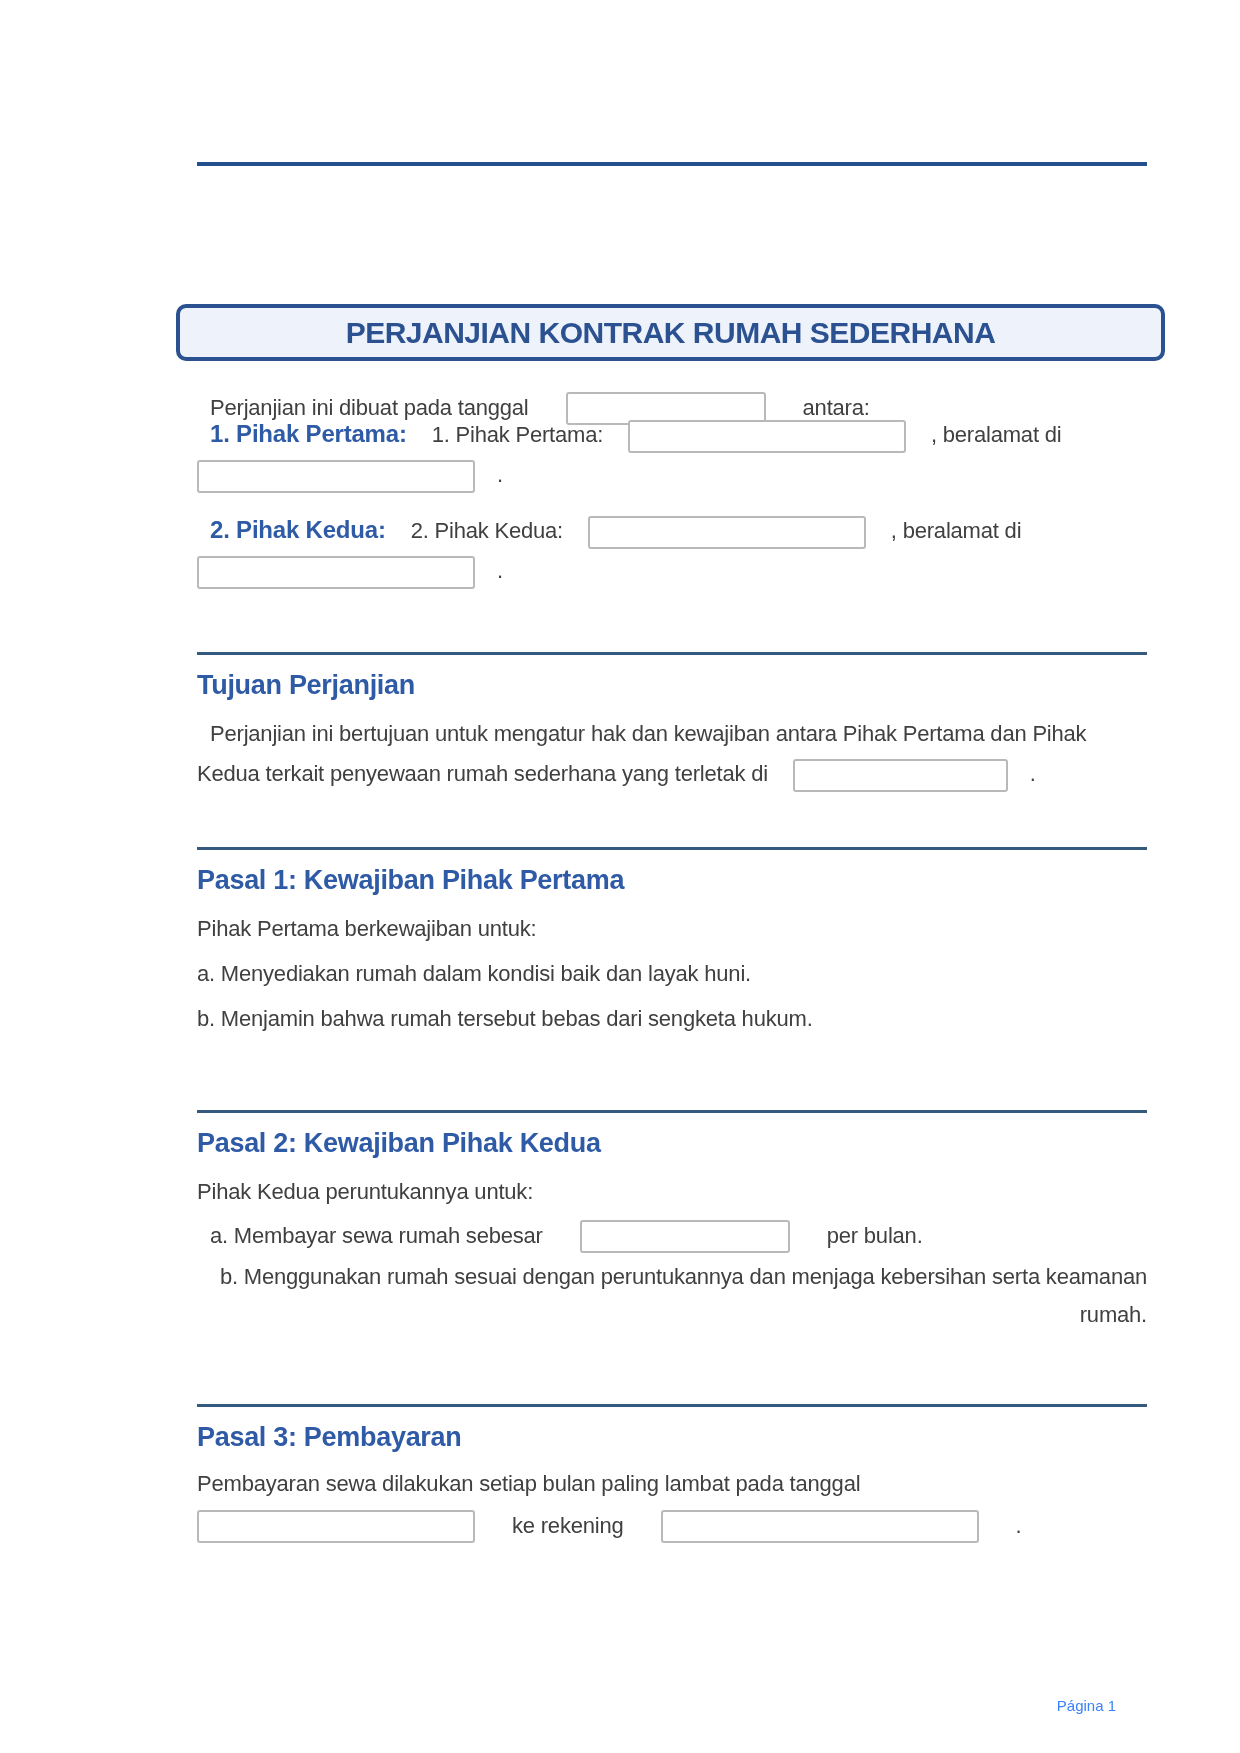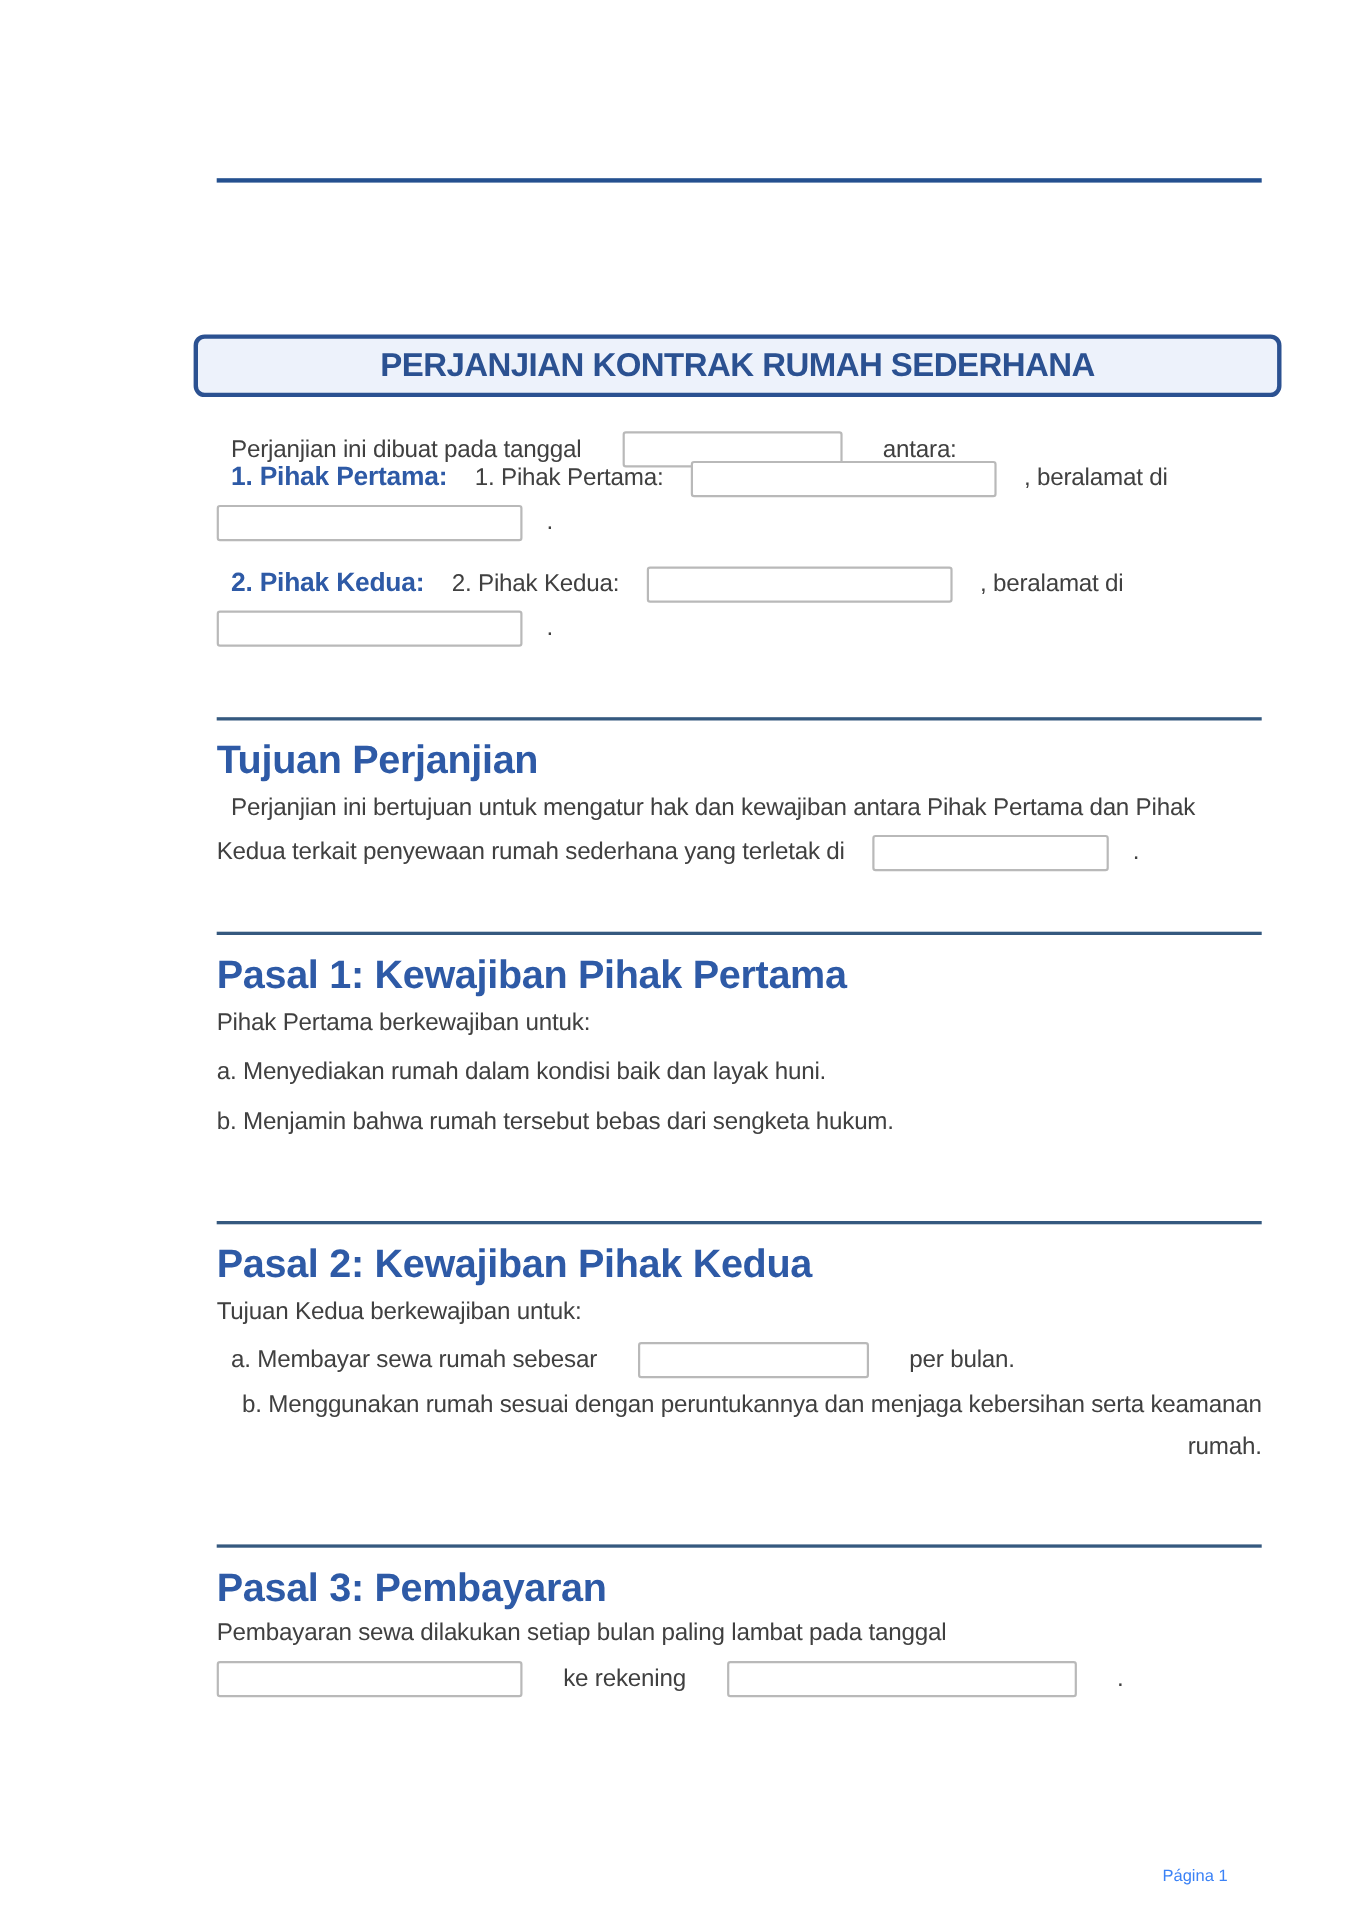--- a/index.html
+++ b/index.html
@@ -67,21 +67,21 @@
     display: flex;
     align-items: center;
     gap: 24px;
     font-size: 22px;
     color: #404040;
     white-space: nowrap;
   }
   .heading {
     position: absolute;
     left: 145px;
-    font-size: 36px;
+    font-size: 27px;
     font-weight: bold;
     color: #2e5aa6;
     letter-spacing: -0.3px;
   }
   .party-badge {
     font-size: 24px;
     font-weight: bold;
     color: #2e5aa6;
     margin-right: 6px;
   }
@@ -175,21 +175,21 @@
   </p>
 
   <div class="divider" style="top: 795px;"></div>
   <h2 class="heading" style="top: 813px;">Pasal 1: Kewajiban Pihak Pertama</h2>
   <p class="para" style="top: 902px;">a. Menyediakan rumah dalam kondisi baik dan layak huni.</p>
   <p class="para" style="top: 857px;">Pihak Pertama berkewajiban untuk:</p>
   <p class="para" style="top: 947px;">b. Menjamin bahwa rumah tersebut bebas dari sengketa hukum.</p>
 
   <div class="divider" style="top: 1058px;"></div>
   <h2 class="heading" style="top: 1076px;">Pasal 2: Kewajiban Pihak Kedua</h2>
-  <p class="para" style="top: 1120px;">Tujuan Kedua berkewajiban untuk:</p>
+  <p class="para" style="top: 1120px;">Pihak Kedua peruntukannya untuk:</p>
   <div class="row" style="top: 1158px;">
     <span>a. Membayar sewa rumah sebesar</span>
     <input type="text" class="fill-input w-rent" style="margin: 0px;">
     <span>per bulan.</span>
   </div>
   <p class="para" style="top: 1206px; line-height: 38px; text-align: right;">b. Menggunakan rumah sesuai dengan peruntukannya dan menjaga kebersihan serta keamanan rumah.</p>
 
   <div class="divider" style="top: 1352px;"></div>
   <h2 class="heading" style="top: 1370px;">Pasal 3: Pembayaran</h2>
   <p class="para" style="top: 1412px;">Pembayaran sewa dilakukan setiap bulan paling lambat pada tanggal</p>

